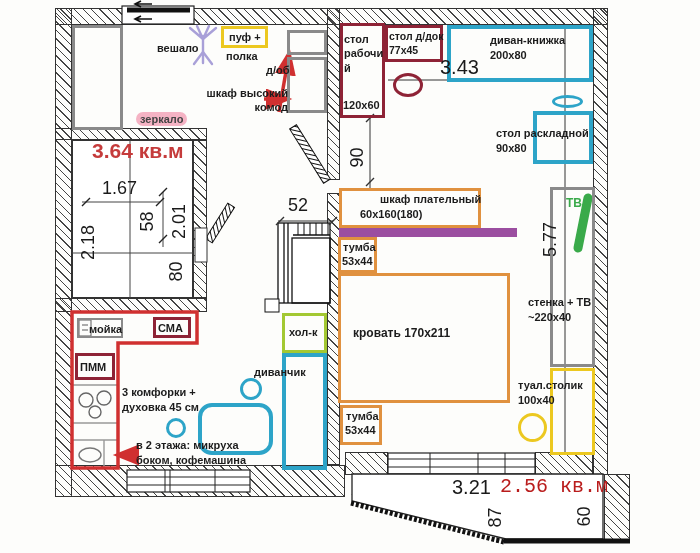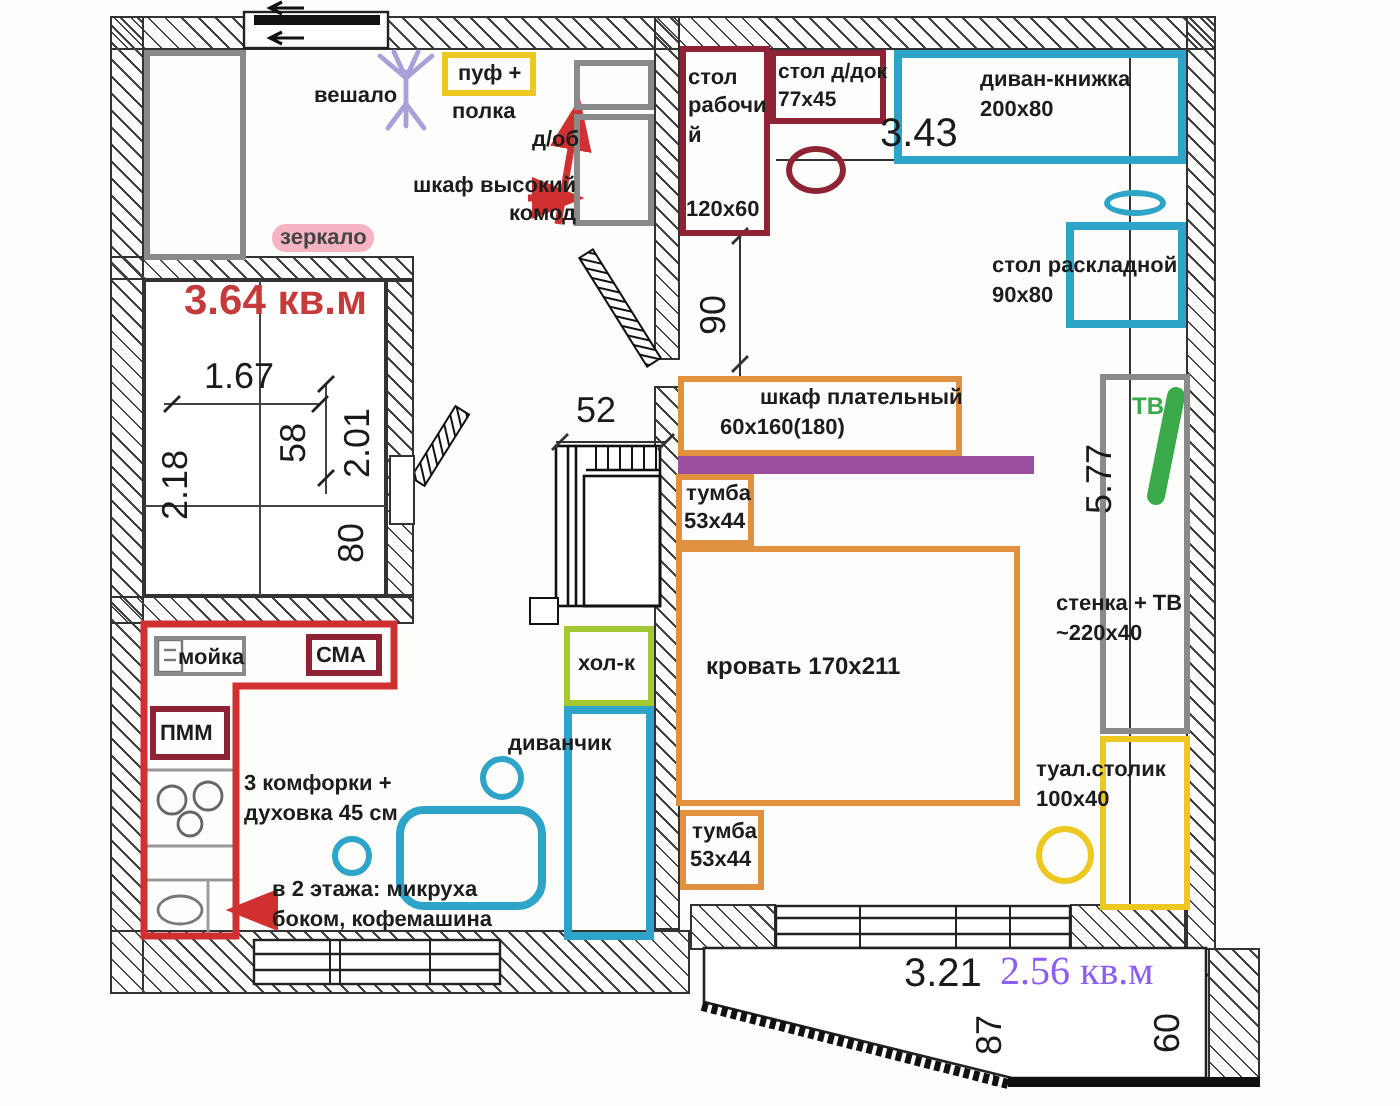--- a/index.html
+++ b/index.html
@@ -228,17 +228,17 @@
   <div class="lbl ctr" style="left:158px;top:321px;">СМА</div>
   <div class="lbl ctr" style="left:80px;top:360px;">ПММ</div>
   <div class="lbl" style="left:122px;top:385px;">3 комфорки +</div>
   <div class="lbl" style="left:122px;top:400px;">духовка 45 см</div>
   <div class="lbl" style="left:136px;top:438px;">в 2 этажа: микруха</div>
   <div class="lbl" style="left:136px;top:453px;">боком, кофемашина</div>
   <div class="lbl" style="left:289px;top:325px;">хол-к</div>
   <div class="lbl" style="left:254px;top:365px;">диванчик</div>
 
   <div class="dim big" style="left:452px;top:476px;">3.21</div>
-  <div class="dim big" style="left:500px;top:475px;color:#8b5cf6;font-family:Liberation Serif, serif;">2.56 кв.м</div>
+  <div class="dim big" style="left:500px;top:475px;color:#b91c1c;font-family:Liberation Mono, monospace;">2.56 кв.м</div>
   <div class="dim rot" style="left:481px;top:507px;width:28px;">87</div>
   <div class="dim rot" style="left:570px;top:506px;width:28px;">60</div>
 
 </div>
 
 </body></html>

